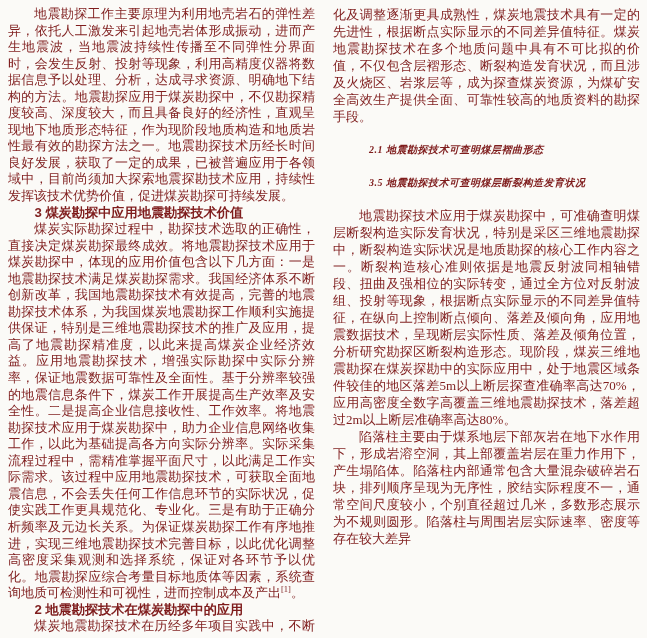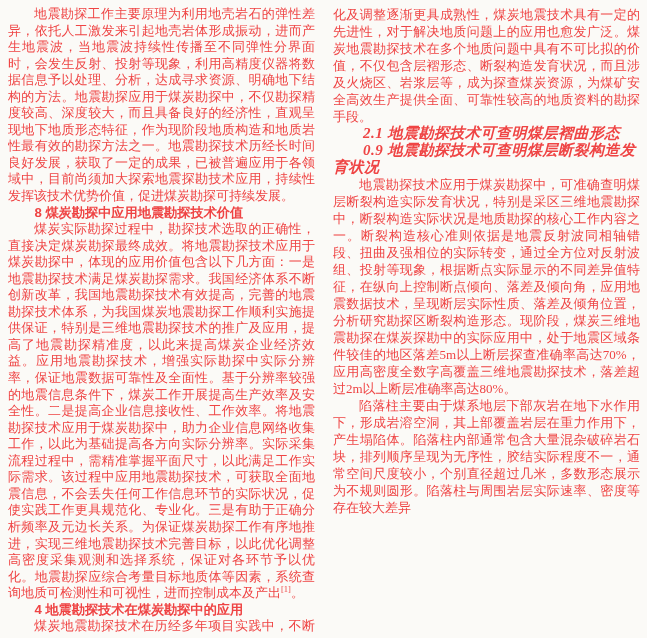--- a/index.html
+++ b/index.html
@@ -41,59 +41,59 @@
   }
   .h-num {
     margin: 0;
     font-family: "Liberation Sans", sans-serif;
     font-weight: 700;
     font-size: 13.2px;
     text-indent: 2em;
     text-align: left;
   }
   .h-sub {
-    margin: 0;
+    margin: 16px;
     font-weight: 600;
     font-style: italic;
-    font-size: 15px;
+    font-size: 10px;
     text-indent: 2em;
     text-align: left;
     letter-spacing: 0.5px;
   }
   sup.ref {
     font-size: 8.5px;
     line-height: 0;
     vertical-align: super;
     letter-spacing: 0;
   }
 </style>
 </head>
 <body style="background: rgb(251, 250, 247);">
 
-<div class="page" style="color: #ef4444; justify-content: space-between;">
+<div class="page" style="color: #7f1d1d; justify-content: space-between;">
 
   <div class="col col-left">
     <p>地震勘探工作主要原理为利用地壳岩石的弹性差异，依托人工激发来引起地壳岩体形成振动，进而产生地震波，当地震波持续性传播至不同弹性分界面时，会发生反射、投射等现象，利用高精度仪器将数据信息予以处理、分析，达成寻求资源、明确地下结构的方法。地震勘探应用于煤炭勘探中，不仅勘探精度较高、深度较大，而且具备良好的经济性，直观呈现地下地质形态特征，作为现阶段地质构造和地质岩性最有效的勘探方法之一。地震勘探技术历经长时间良好发展，获取了一定的成果，已被普遍应用于各领域中，目前尚须加大探索地震探勘技术应用，持续性发挥该技术优势价值，促进煤炭勘探可持续发展。</p>
 
-    <h3 class="h-num">8 煤炭勘探中应用地震勘探技术价值</h3>
+    <h3 class="h-num">3 煤炭勘探中应用地震勘探技术价值</h3>
 
     <p><span>煤炭实际勘探过程中，勘探技术选取的正确性，直接决定煤炭勘探最终成效。将地震勘探技术应用于煤炭勘探中，体现的应用价值包含以下几方面：一是地震勘探技术满足煤炭勘探需求。我国经济体系不断创新改革，我国地震勘探技术有效提高，完善的地震勘探技术体系，为我国煤炭地震勘探工作顺利实施提供保证，特别是三维地震勘探技术的推广及应用，提高了地震勘探精准度，以此来提高煤炭企业经济效益。应用地震勘探技术，增强实际勘探中实际分辨率，保证地震数据可靠性及全面性。基于分辨率较强的地震信息条件下，煤炭工作开展提高生产效率及安全性。二是提高企业信息接收性、工作效率。将地震勘探技术应用于煤炭勘探中，助力企业信息网络收集工作，以此为基础提高各方向实际分辨率。实际采集流程过程中，需精准掌握平面尺寸，以此满足工作实际需求。该过程中应用地震勘探技术，可获取全面地震信息，不会丢失任何工作信息环节的实际状况，促使实践工作更具规范化、专业化。三是有助于正确分析频率及元边长关系。为保证煤炭勘探工作有序地推进，实现三维地震勘探技术完善目标，以此优化调整高密度采集观测和选择系统，保证对各环节予以优化。地震勘探应综合考量目标地质体等因素，系统查询地质可检测性和可视性，进而控制成本及产出</span><sup class="ref">[1]</sup><span>。</span></p>
 
-    <h3 class="h-num">4 地震勘探技术在煤炭勘探中的应用</h3>
+    <h3 class="h-num">2 地震勘探技术在煤炭勘探中的应用</h3>
 
     <p>煤炭地震勘探技术在历经多年项目实践中，不断优</p>
   </div>
 
   <div class="col col-right">
-    <p class="continuation">化及调整逐渐更具成熟性，煤炭地震技术具有一定的先进性，对于解决地质问题上的应用也愈发广泛。煤炭地震勘探技术在多个地质问题中具有不可比拟的价值，不仅包含层褶形态、断裂构造发育状况，而且涉及火烧区、岩浆层等，成为探查煤炭资源，为煤矿安全高效生产提供全面、可靠性较高的地质资料的勘探手段。</p>
+    <p class="continuation">化及调整逐渐更具成熟性，煤炭地震技术具有一定的先进性，根据断点实际显示的不同差异值特征。煤炭地震勘探技术在多个地质问题中具有不可比拟的价值，不仅包含层褶形态、断裂构造发育状况，而且涉及火烧区、岩浆层等，成为探查煤炭资源，为煤矿安全高效生产提供全面、可靠性较高的地质资料的勘探手段。</p>
 
     <h4 class="h-sub">2.1 地震勘探技术可查明煤层褶曲形态</h4>
 
 
-    <h4 class="h-sub">0.9 地震勘探技术可查明煤层断裂构造发育状况</h4>
+    <h4 class="h-sub">3.5 地震勘探技术可查明煤层断裂构造发育状况</h4>
 
     <p>地震勘探技术应用于煤炭勘探中，可准确查明煤层断裂构造实际发育状况，特别是采区三维地震勘探中，断裂构造实际状况是地质勘探的核心工作内容之一。断裂构造核心准则依据是地震反射波同相轴错段、扭曲及强相位的实际转变，通过全方位对反射波组、投射等现象，根据断点实际显示的不同差异值特征，在纵向上控制断点倾向、落差及倾向角，应用地震数据技术，呈现断层实际性质、落差及倾角位置，分析研究勘探区断裂构造形态。现阶段，煤炭三维地震勘探在煤炭探勘中的实际应用中，处于地震区域条件较佳的地区落差5m以上断层探查准确率高达70%，应用高密度全数字高覆盖三维地震勘探技术，落差超过2m以上断层准确率高达80%。</p>
 
 
     <p>陷落柱主要由于煤系地层下部灰岩在地下水作用下，形成岩溶空洞，其上部覆盖岩层在重力作用下，产生塌陷体。陷落柱内部通常包含大量混杂破碎岩石块，排列顺序呈现为无序性，胶结实际程度不一，通常空间尺度较小，个别直径超过几米，多数形态展示为不规则圆形。陷落柱与周围岩层实际速率、密度等存在较大差异</p>
   </div>
 
 </div>
 
 </body></html>

